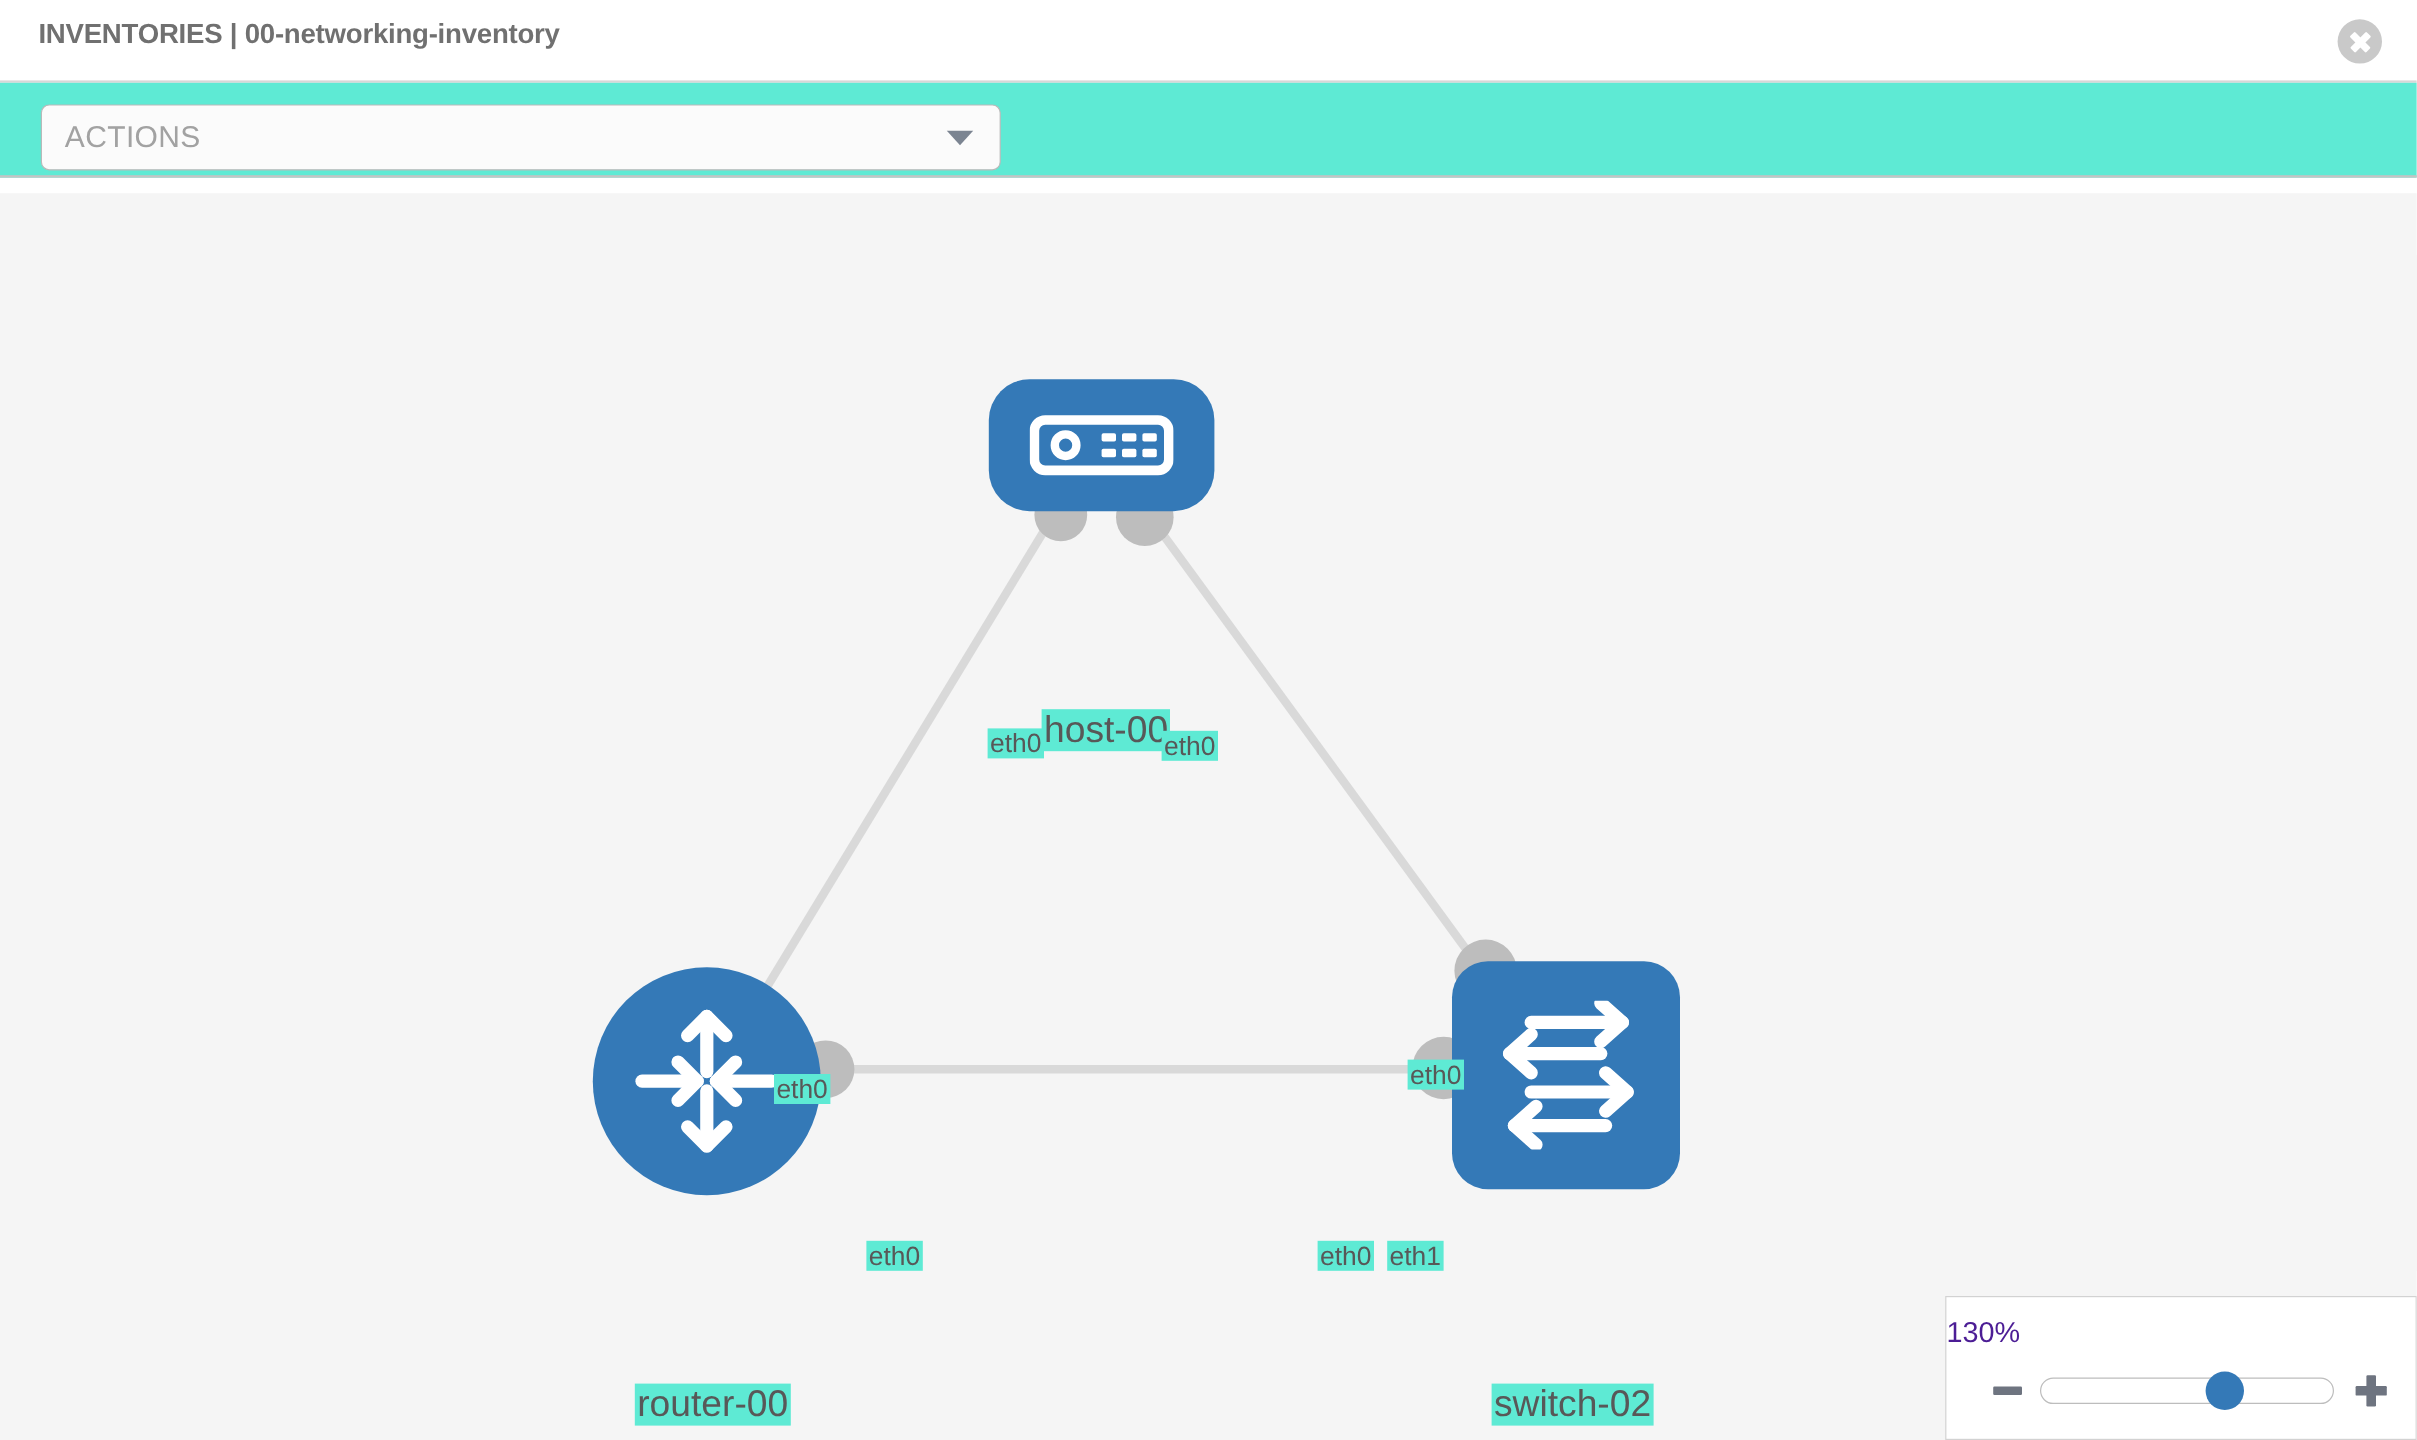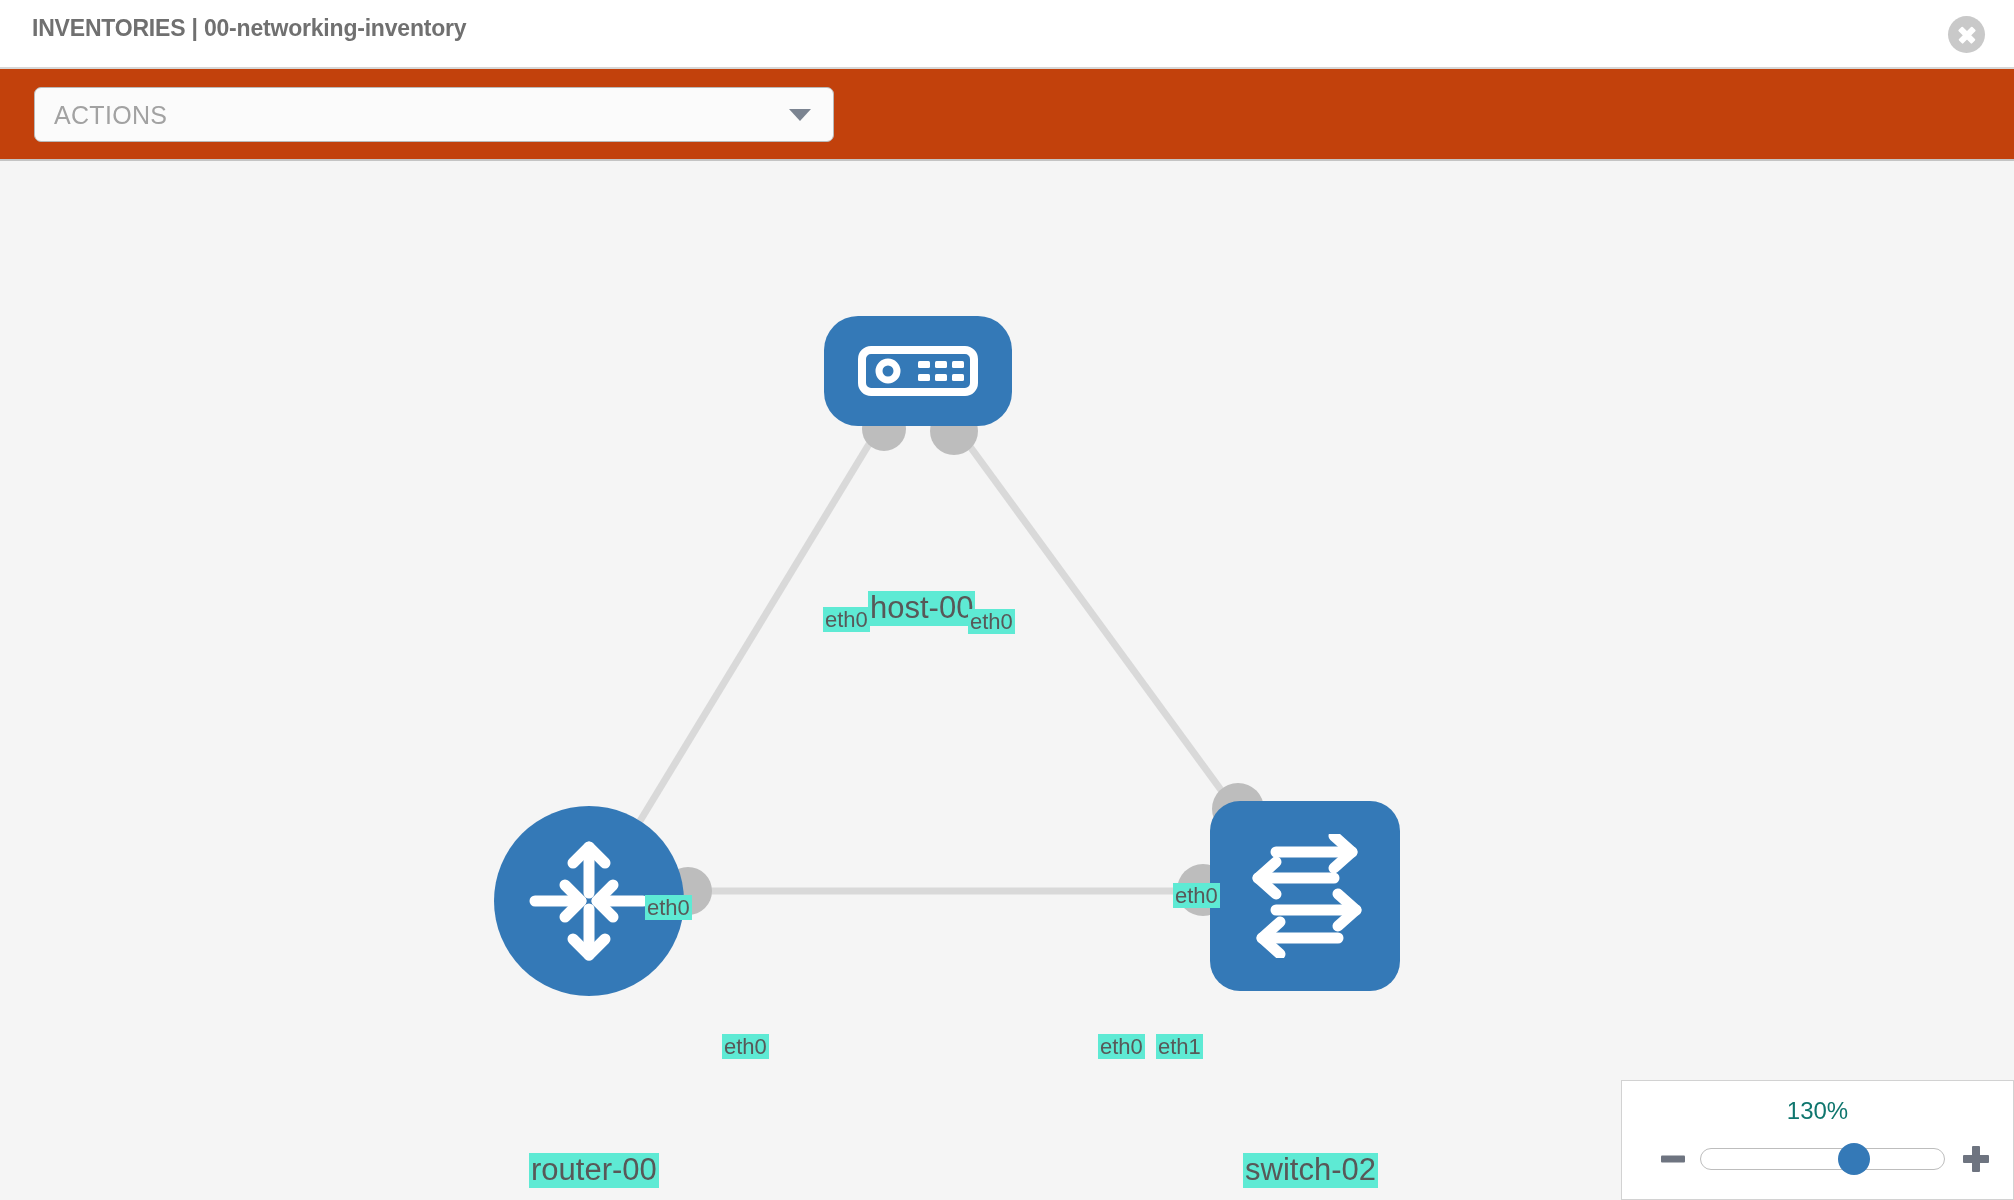--- a/index.html
+++ b/index.html
@@ -51,22 +51,22 @@
     background: #ffffff;
     border-radius: 1px;
   }
   .close-btn::before { transform: translate(-50%,-50%) rotate(45deg); }
   .close-btn::after  { transform: translate(-50%,-50%) rotate(-45deg); }
 
   
   .toolbar {
     position: absolute;
     left: 0; top: 69px;
-    width: 2014px; height: 92px;
-    background: #c2410c;
+    width: 2014px; height: 79px;
+    background: #5eead4;
     border-bottom: 2px solid #c4c4c4;
   }
   .field {
     position: absolute;
     top: 18px;
     height: 55px;
     background: #fbfbfb;
     border: 1.5px solid #b9b9b9;
     border-radius: 7px;
   }
@@ -155,23 +155,22 @@
   .zoom-panel {
     position: absolute;
     left: 1621px; top: 1080px;
     width: 393px; height: 120px;
     background: #ffffff;
     border: 1px solid #d2d2d2;
   }
   .zoom-value {
     position: absolute;
     left: 0; right: 0; top: 16px;
-    text-align: center;
     font-size: 24px;
-    color: #0f766e;
+    color: #4c1d95;
   }
   .zoom-row {
     position: absolute;
     left: 0; right: 0; top: 58px;
     height: 40px;
   }
   .zoom-minus, .zoom-plus {
     position: absolute;
     top: 50%; transform: translateY(-50%);
     width: 30px; height: 30px;

